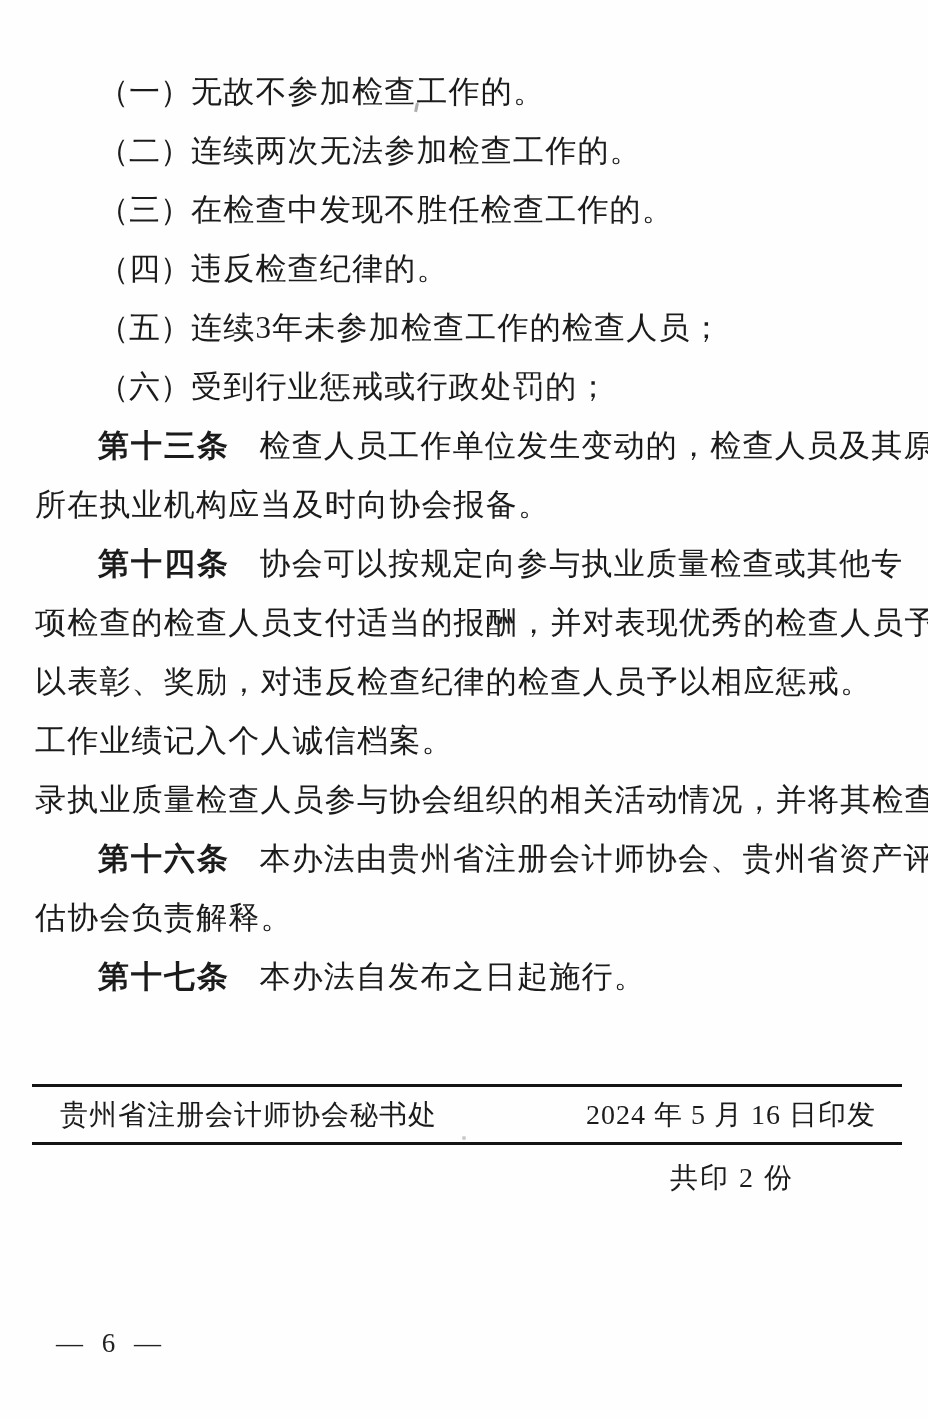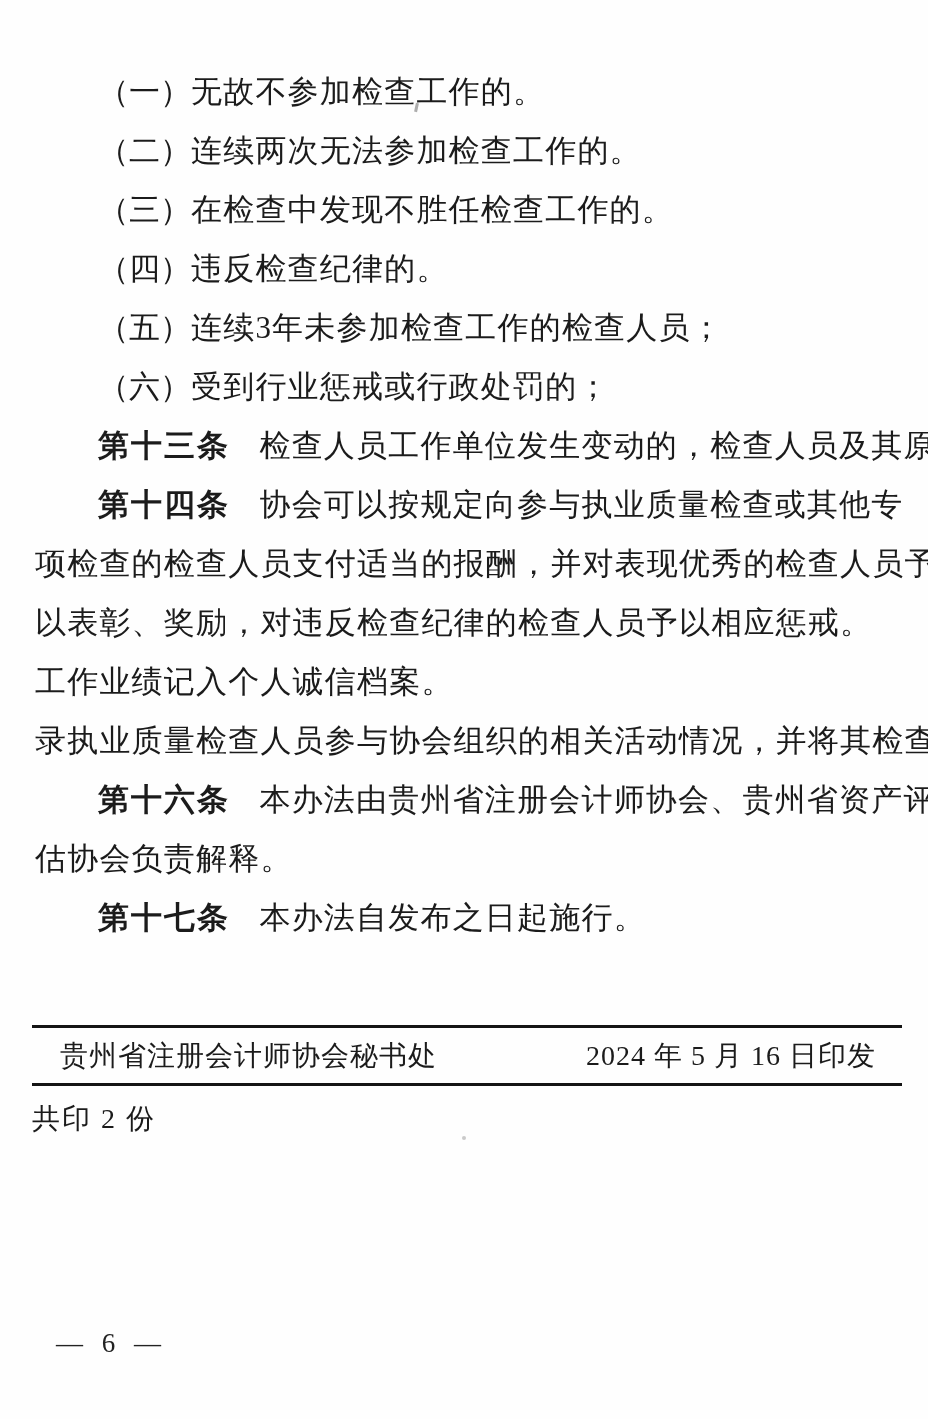--- a/index.html
+++ b/index.html
@@ -55,20 +55,21 @@
     letter-spacing: 1px;
     color: #1b1b1b;
   }
   .footer-row .issuer {
     padding-left: 28px;
   }
   .footer-row .print-date {
     padding-right: 26px;
   }
   .copies-line {
+    text-align: right;
     padding-right: 108px;
     margin-top: 14px;
     font-size: 28px;
     letter-spacing: 2px;
     color: #1b1b1b;
   }
   .page-number {
     position: absolute;
     left: 56px;
     top: 1328px;
@@ -115,20 +116,21 @@
     <div class="text-line indent">
       <span class="clause-label">（五）</span><span>连续3年未参加检查工作的检查人员；</span>
     </div>
     <div class="text-line indent">
       <span class="clause-label">（六）</span><span>受到行业惩戒或行政处罚的；</span>
     </div>
 
     <div class="text-line indent">
       <span class="art-num">第十三条</span><span>检查人员工作单位发生变动的，检查人员及其原</span>
     </div>
+    <div class="text-line">所在执业机构应当及时向协会报备。</div>
 
     <div class="text-line indent">
       <span class="art-num">第十四条</span><span>协会可以按规定向参与执业质量检查或其他专</span>
     </div>
     <div class="text-line">项检查的检查人员支付适当的报酬，并对表现优秀的检查人员予</div>
     <div class="text-line">以表彰、奖励，对违反检查纪律的检查人员予以相应惩戒。</div>
 
     <div class="text-line">工作业绩记入个人诚信档案。</div>
     <div class="text-line">录执业质量检查人员参与协会组织的相关活动情况，并将其检查</div>
 

